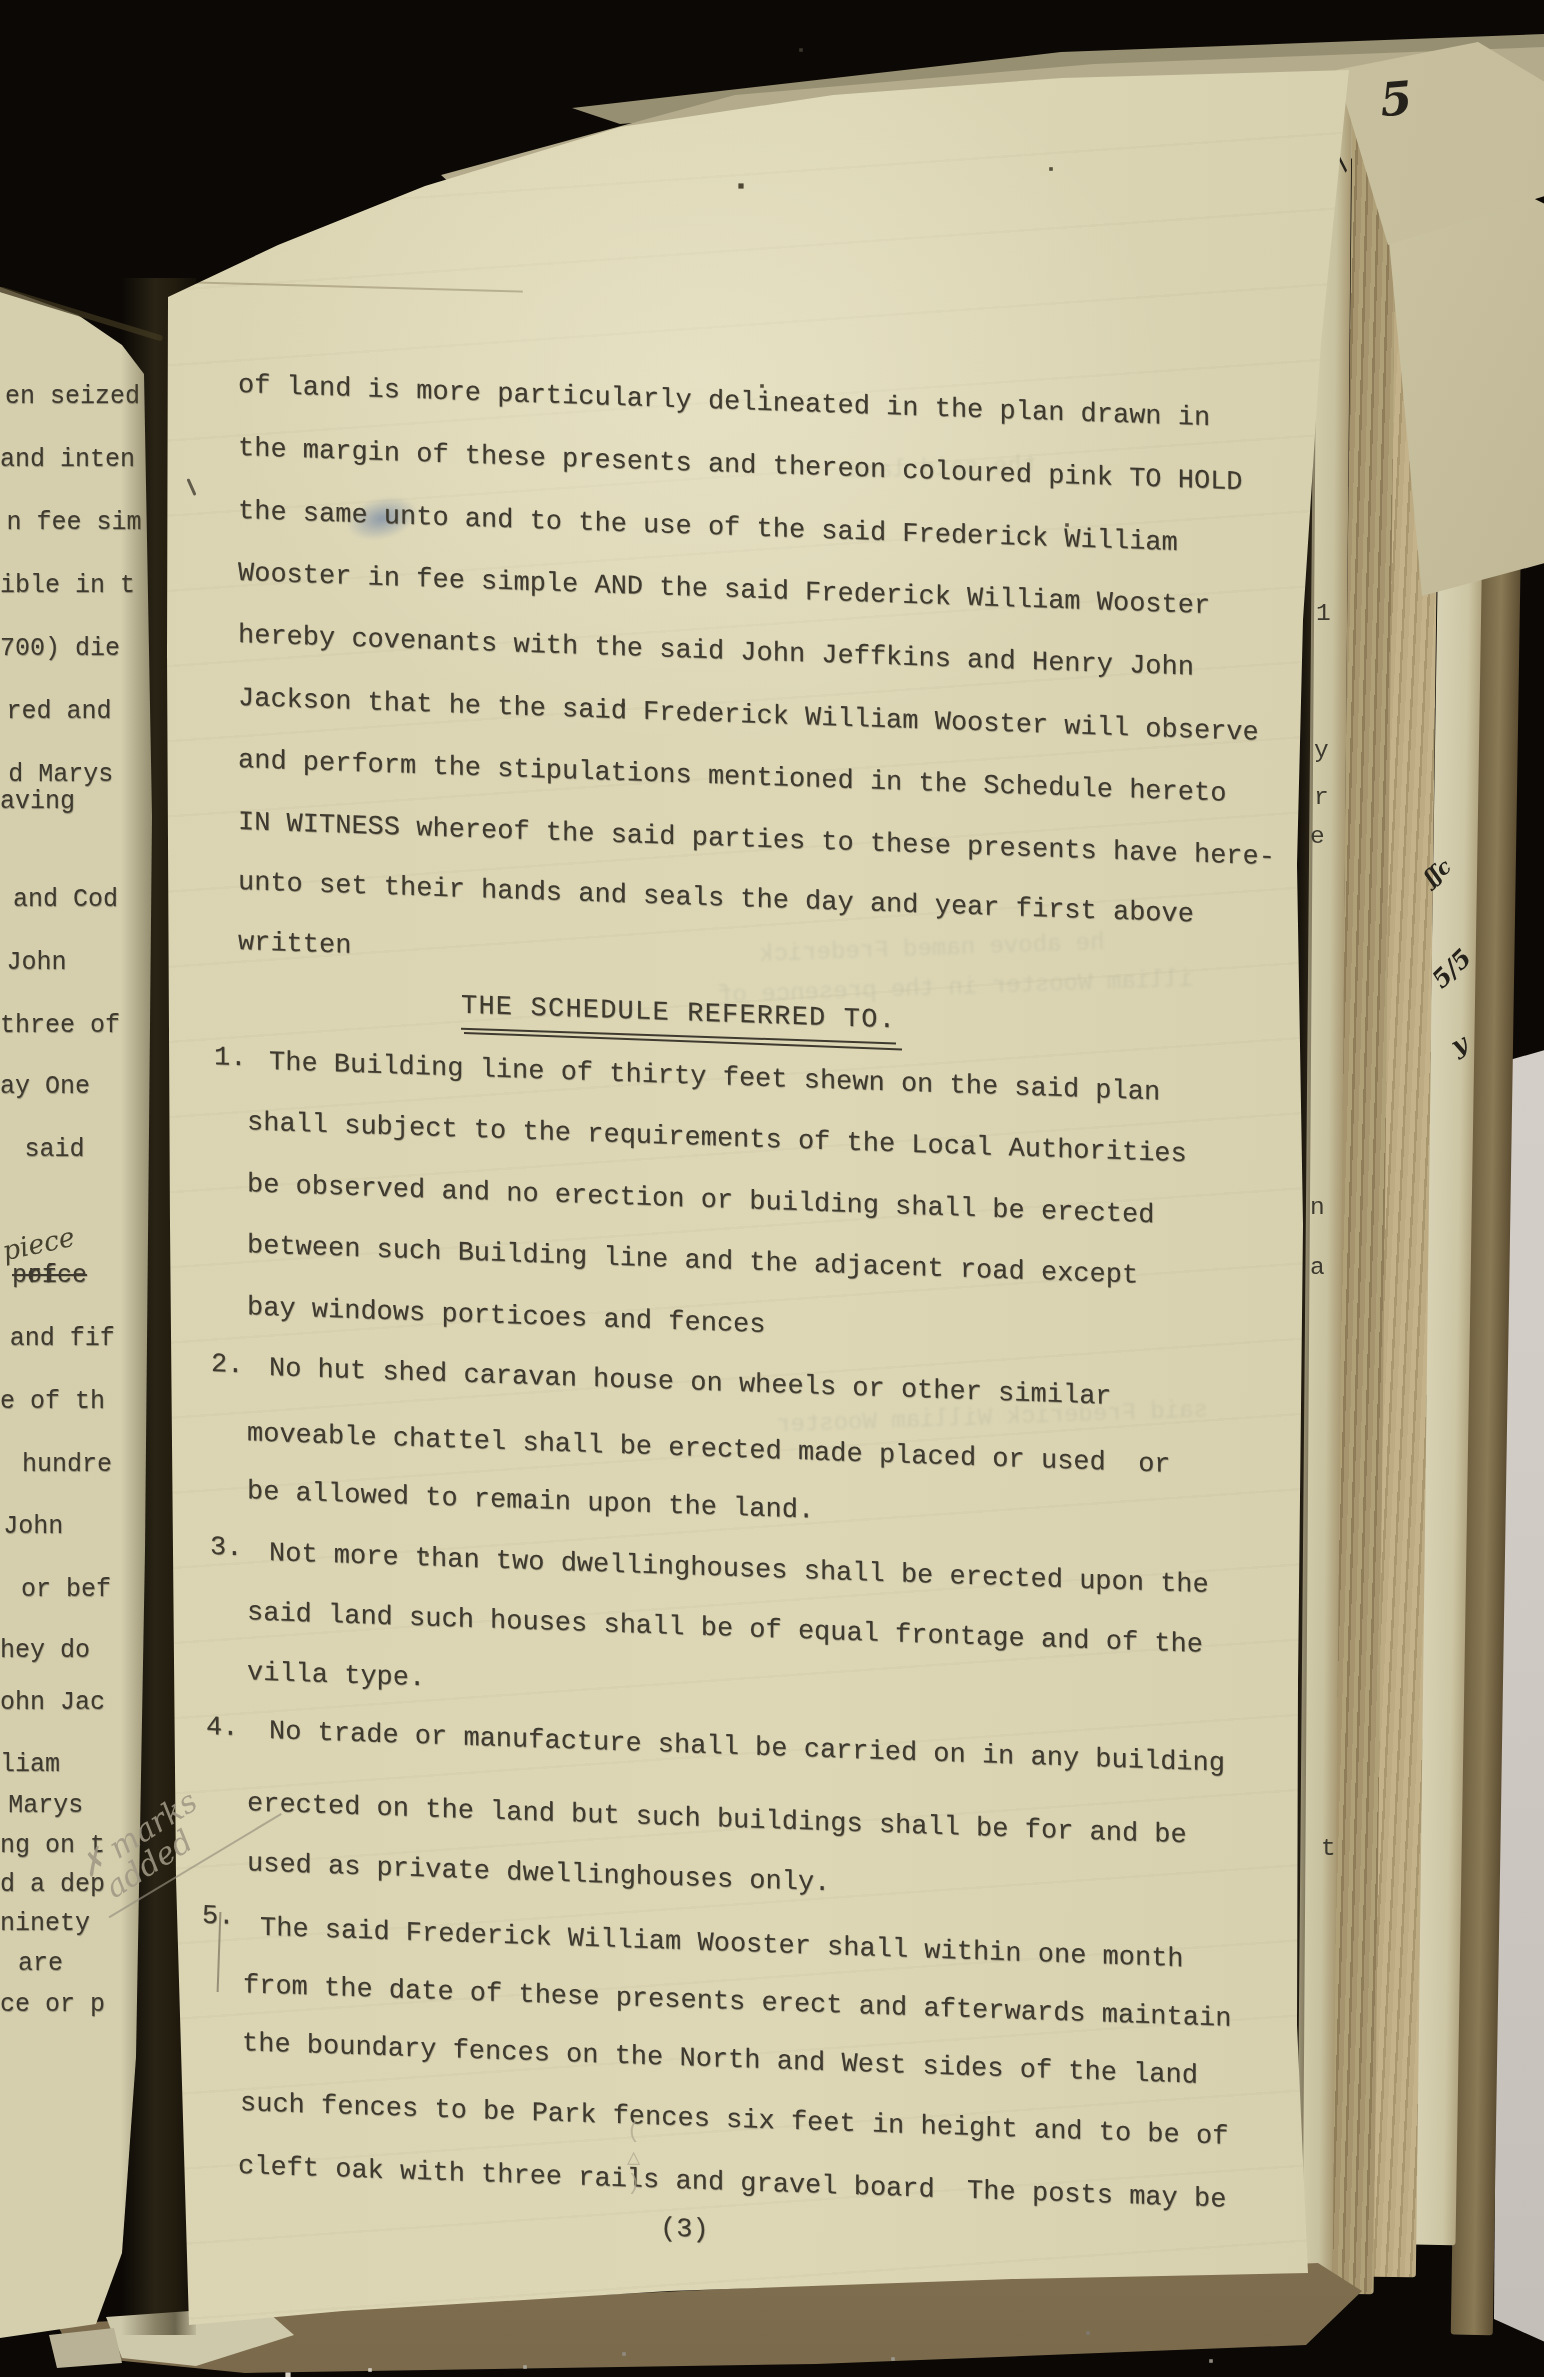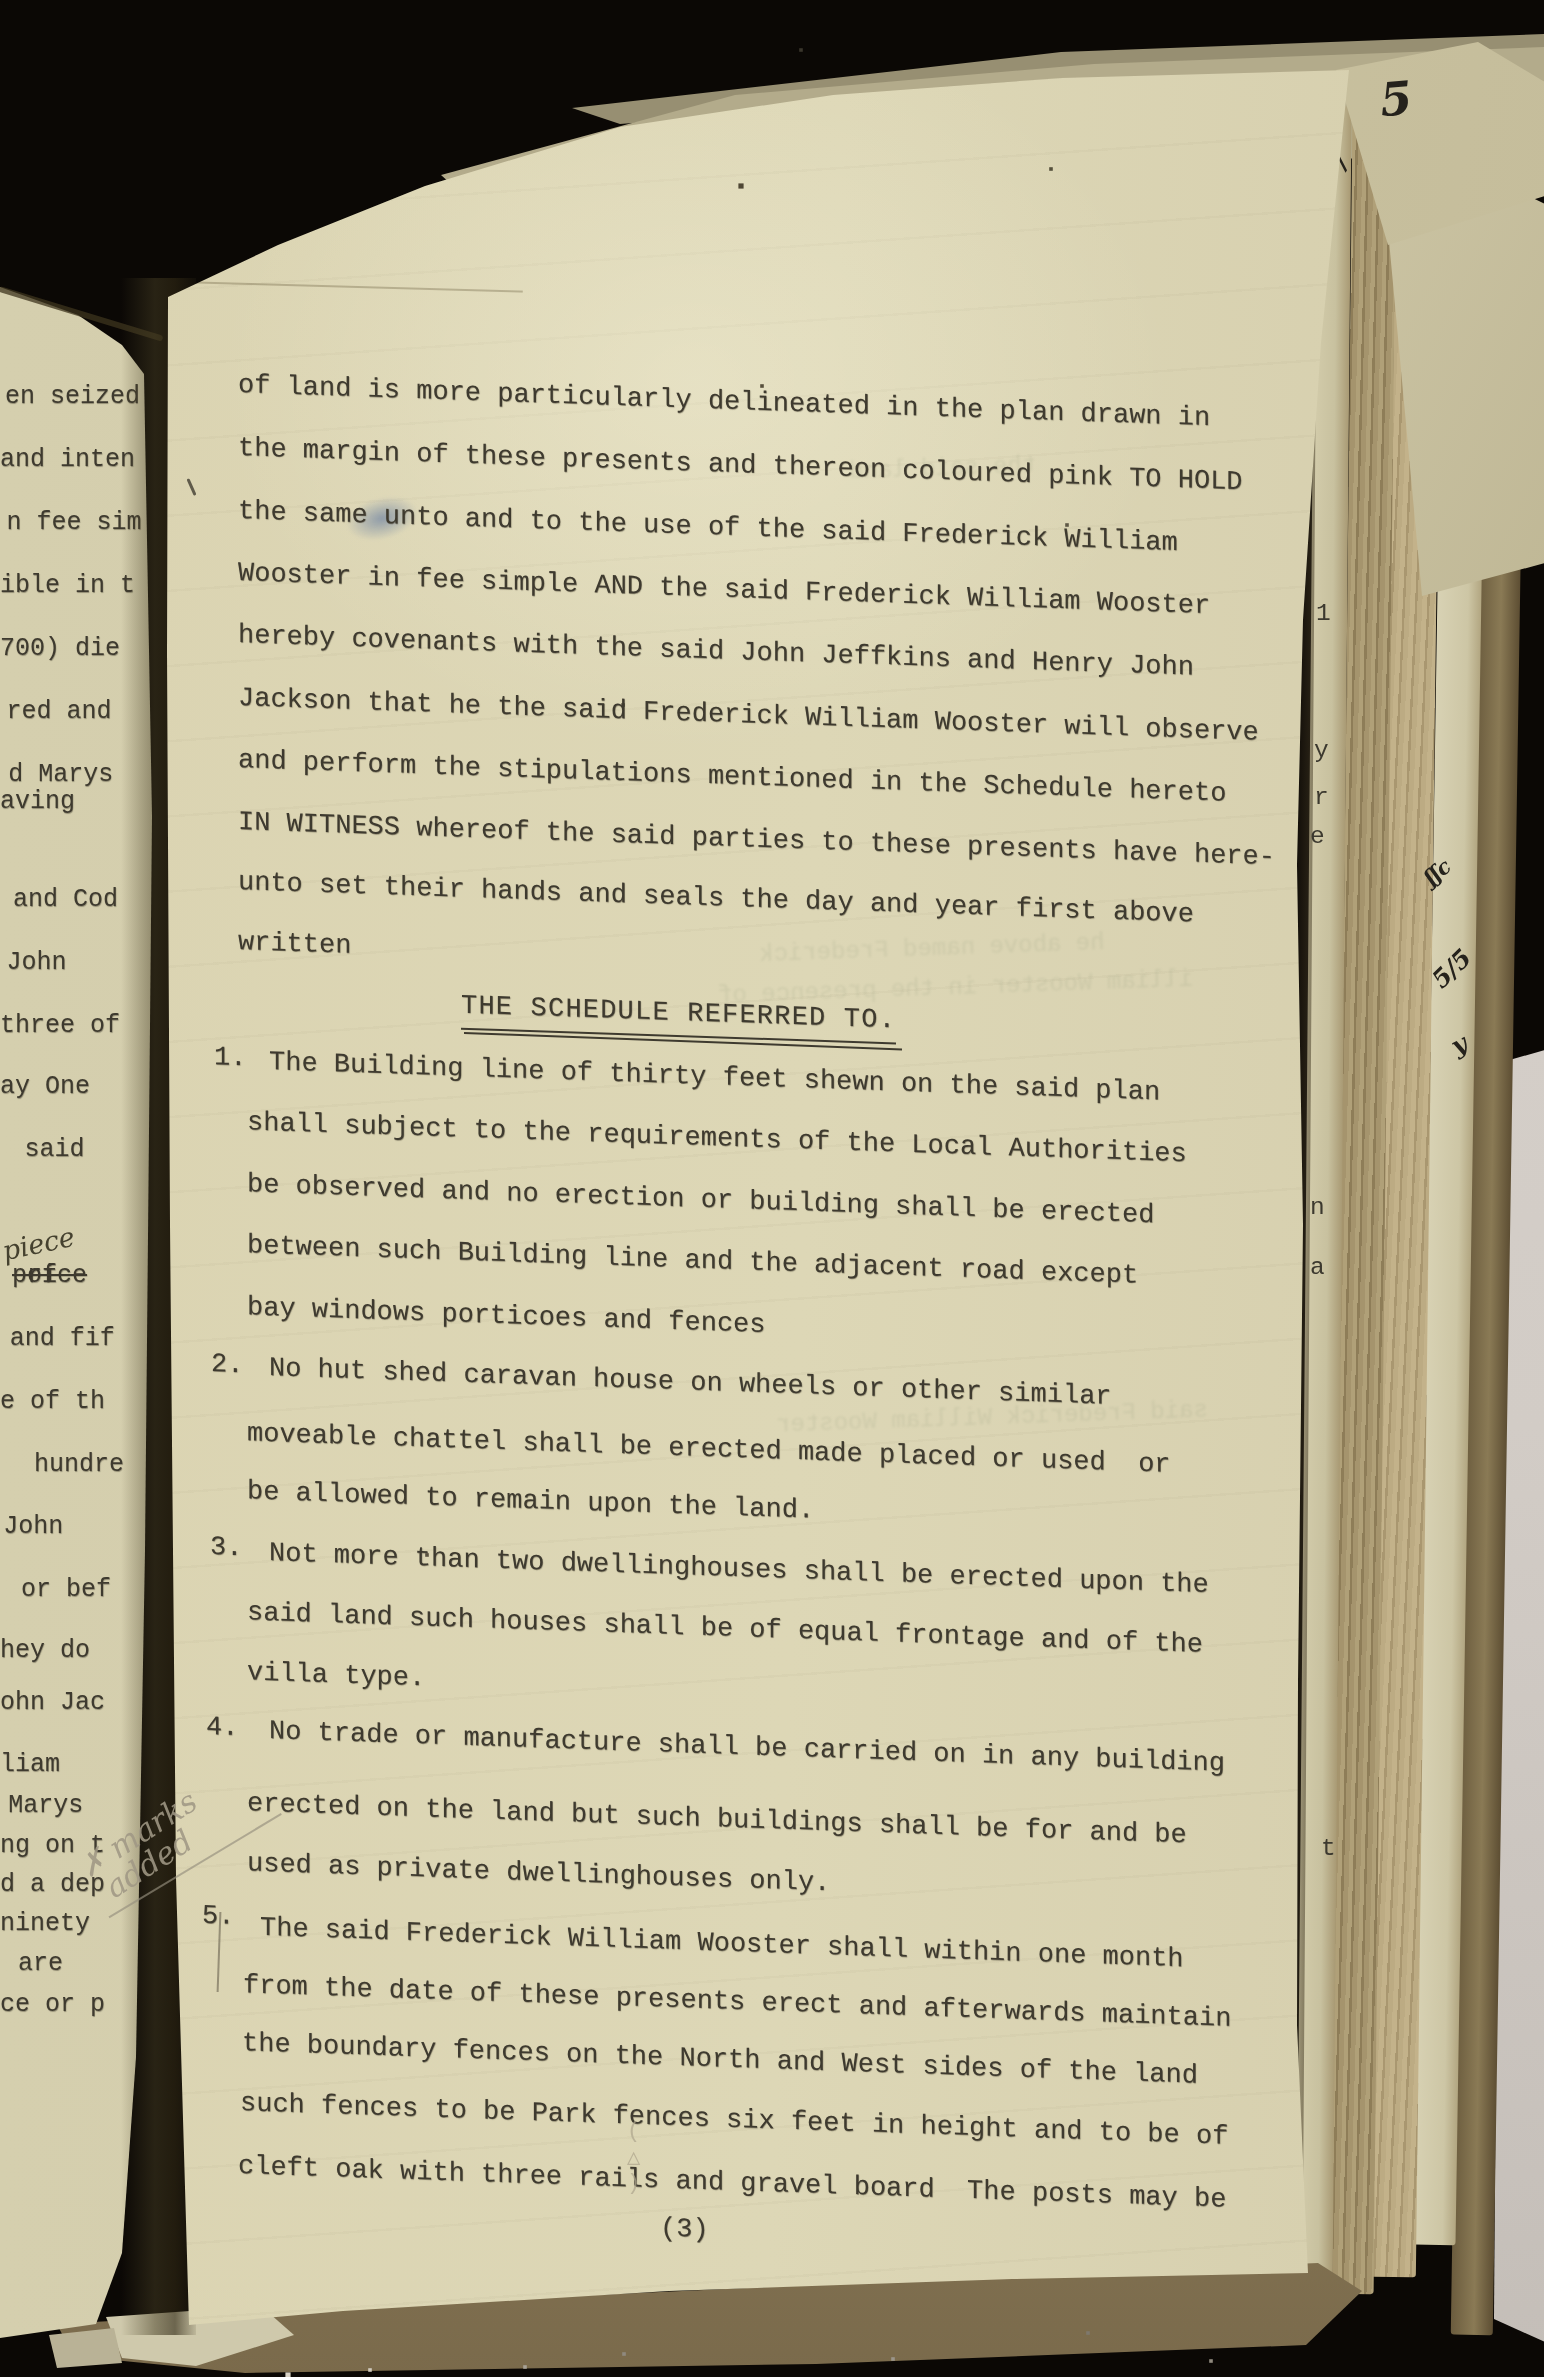--- a/index.html
+++ b/index.html
@@ -164,21 +164,21 @@
         <div class="frag" style="left: 8.2px; top: 762px;">d Marys</div>
         <div class="frag" style="left: 0px; top: 789px;">aving</div>
         <div class="frag" style="left: 13px; top: 887px;">and Cod</div>
         <div class="frag" style="left: 6.5px; top: 950px;">John</div>
         <div class="frag" style="left: 0px; top: 1013px;">three of</div>
         <div class="frag" style="left: 0px; top: 1074px;">ay One</div>
         <div class="frag" style="left: 24.5px; top: 1137px;">said</div>
         <div class="frag" style="left: 0px; top: 1263px; padding-left: 12px;"><span class="strike">price</span> of</div>
         <div class="frag" style="left: 9.8px; top: 1326px;">and fif</div>
         <div class="frag" style="left: 0px; top: 1389px;">e of th</div>
-        <div class="frag" style="left: 34px; top: 1452px;">hundre</div>
+        <div class="frag" style="left: 22px; top: 1452px;">hundre</div>
         <div class="frag" style="left: 3.3px; top: 1514px;">John</div>
         <div class="frag" style="left: 21px; top: 1577px;">or bef</div>
         <div class="frag" style="left: 0px; top: 1638px;">hey do</div>
         <div class="frag" style="left: 0px; top: 1690px;">ohn Jac</div>
         <div class="frag" style="left: 0px; top: 1752px;">liam</div>
         <div class="frag" style="left: 8.2px; top: 1793px;">Marys</div>
         <div class="frag" style="left: 0px; top: 1833px;">ng on t</div>
         <div class="frag" style="left: 0px; top: 1872px;">d a dep</div>
         <div class="frag" style="left: 0px; top: 1911px; font-family: Liberation Mono, monospace;">ninety</div>
         <div class="frag" style="left: 18px; top: 1951px;">are</div>

